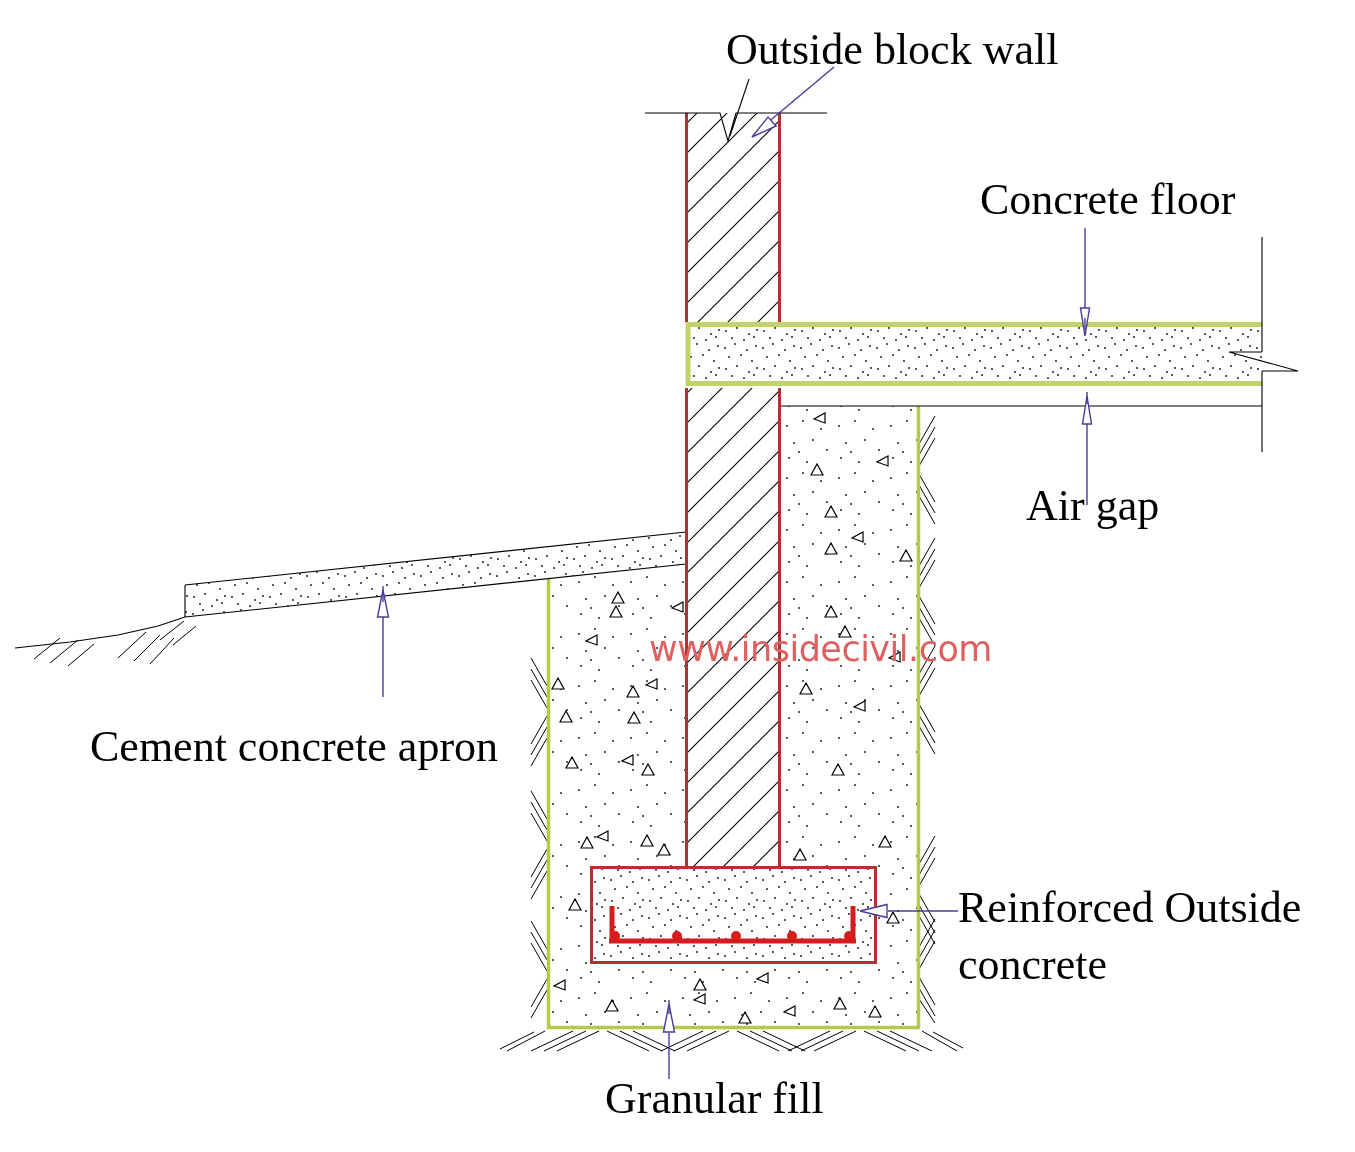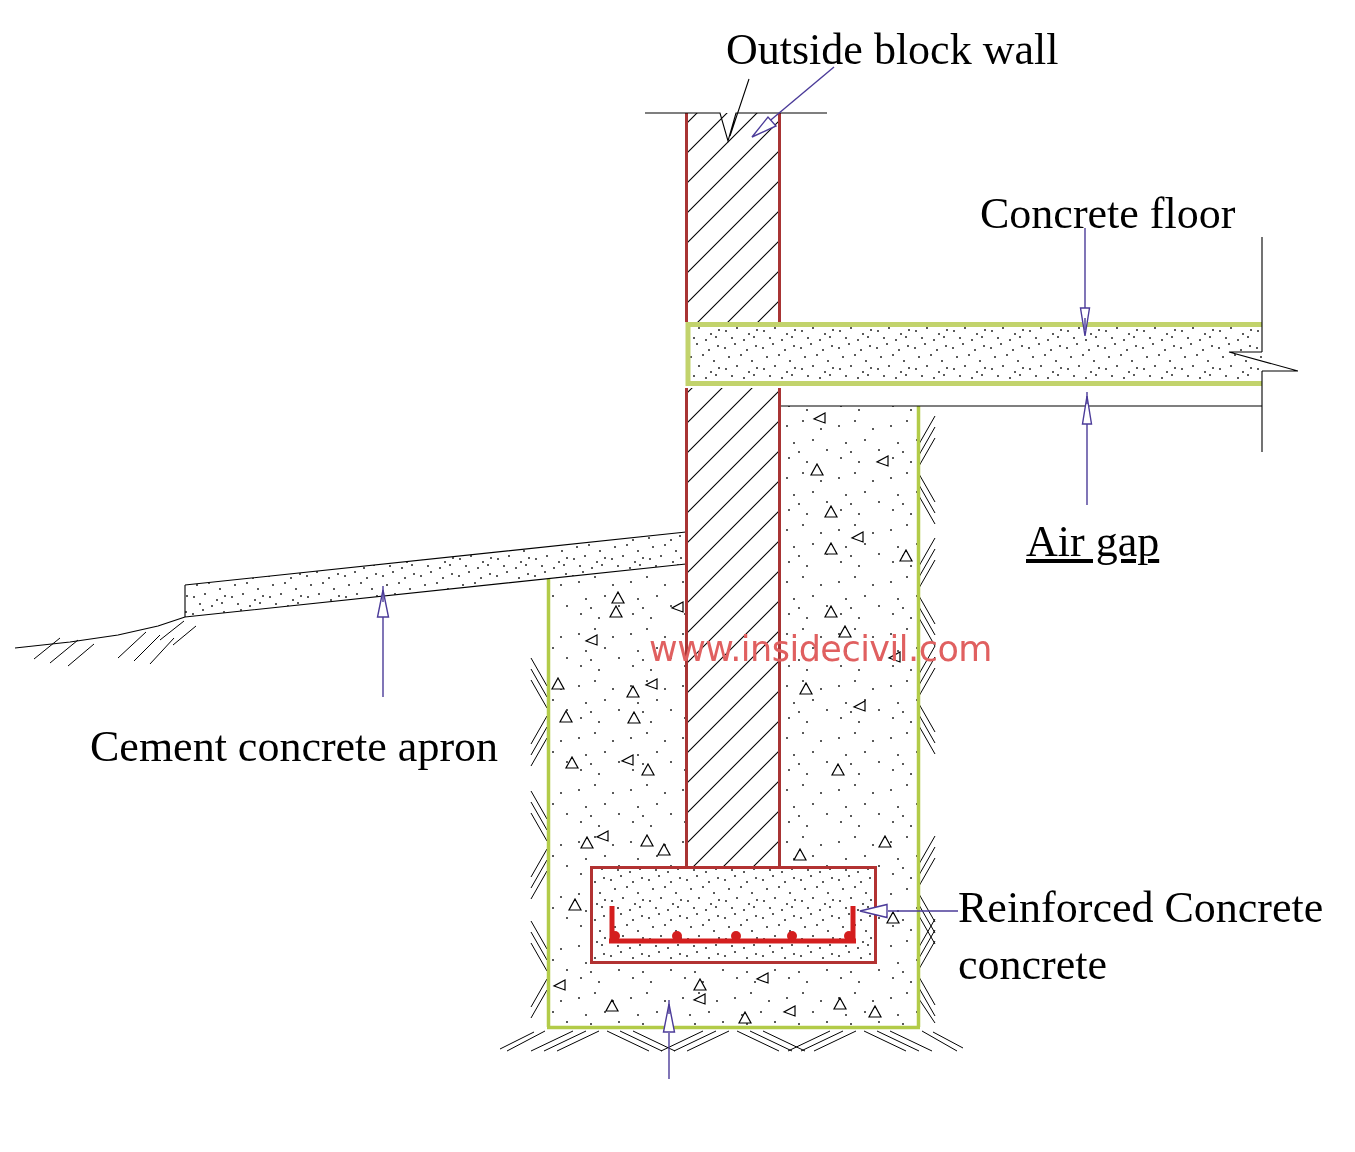--- a/index.html
+++ b/index.html
@@ -187,26 +187,27 @@
       <path class="k-blue" d="M669,1000 V1014"></path>
     </g>
     <g>
       <path class="k-blue" d="M958,911 H888"></path>
       <polygon class="k-blue-head" points="860,911 887,904.5 887,917.5"></polygon>
     </g>
   </svg>
 
   <div class="lbl" style="left:726px;top:28px;">Outside block wall</div>
 
-  <div class="lbl" style="left:980px;top:192px;">Concrete floor</div>
-
-  <div class="lbl" style="left:1026px;top:520px;text-decoration:underline;">Air gap</div>
+  <div class="lbl" style="left:980px;top:178px;">Concrete floor</div>
+
+  <div class="lbl" style="left:1026px;top:484px;">Air gap</div>
 
   <div class="lbl" style="left:90px;top:725px;">Cement concrete apron</div>
 
   <div class="lbl lbl2" style="left:958px;top:879px;">
-    <div>Reinforced Concrete</div>
+    <div>Reinforced Outside</div>
     <div>concrete</div>
   </div>
 
+  <div class="lbl" style="left:605px;top:1077px;">Granular fill</div>
 
   <div id="watermark">www.insidecivil.com</div>
 </div>
 
 </body></html>

